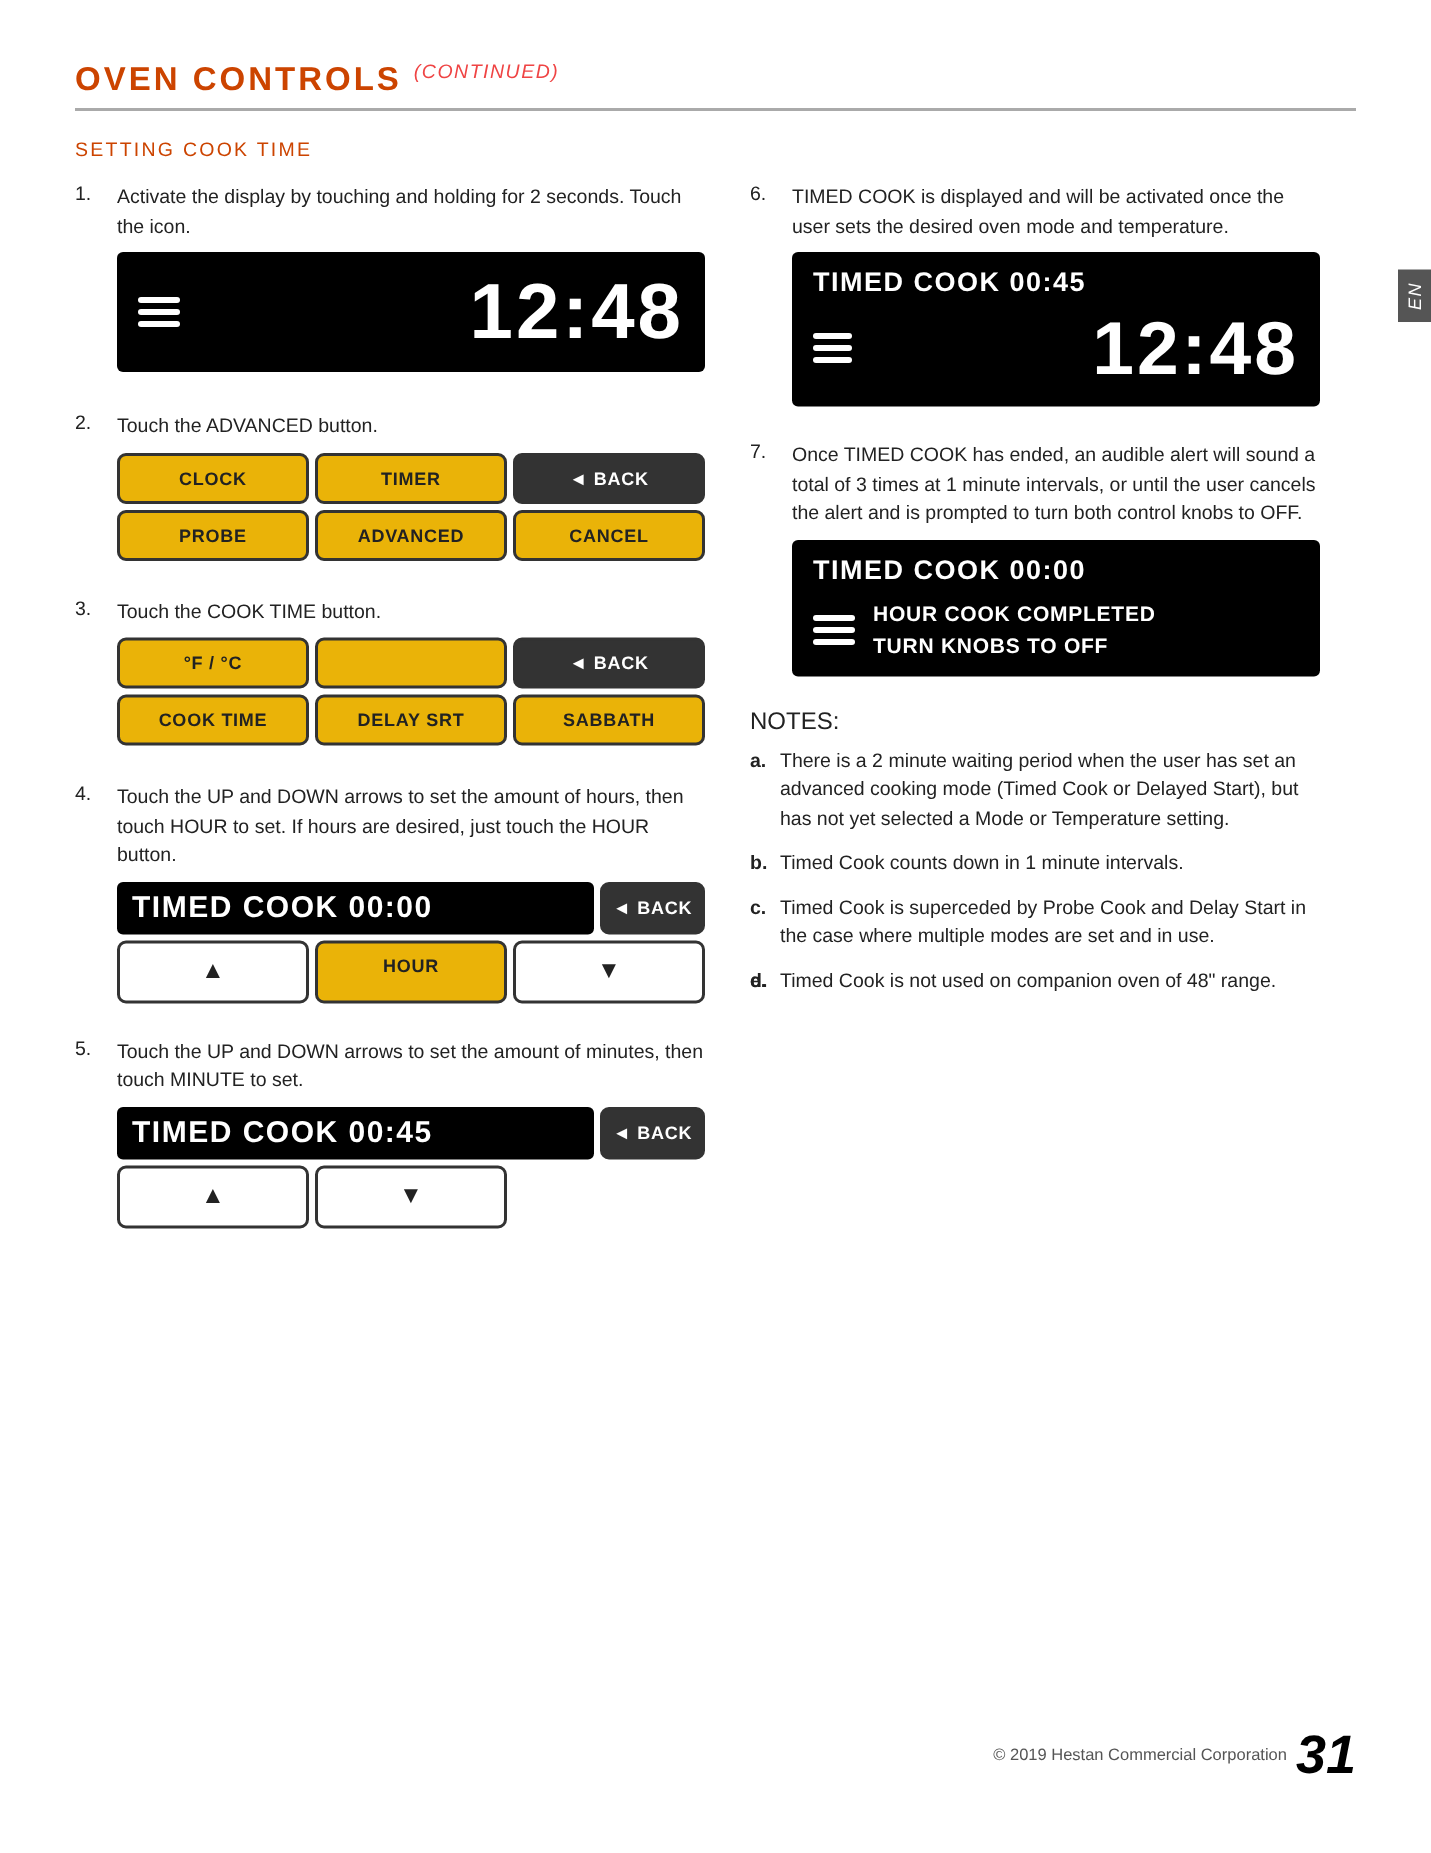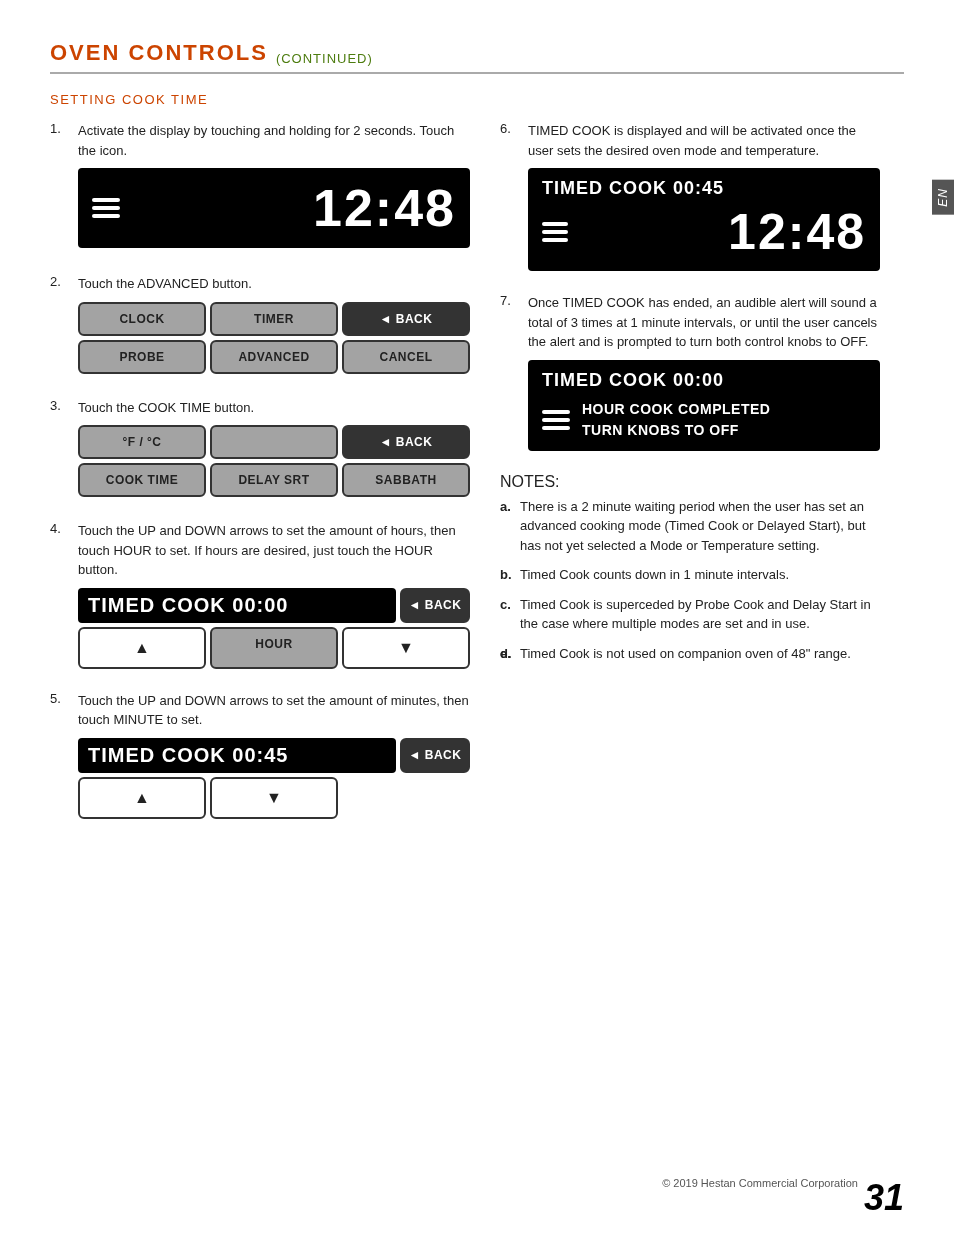--- a/index.html
+++ b/index.html
@@ -13,33 +13,34 @@
       padding: 40px 50px 40px 50px;
       font-size: 13px;
     }
 
     
     .page-header {
       border-bottom: 2px solid #aaa;
       padding-bottom: 6px;
       margin-bottom: 18px;
       display: flex;
-      align-items: flex-end;
+      align-items: flex-start;
       gap: 8px;
     }
     .page-header-title {
       font-size: 22px;
       font-weight: bold;
       letter-spacing: 2px;
       color: #cc4400;
       text-transform: uppercase;
     }
     .page-header-sub {
       font-size: 13px;
-      color: #4d7c0f;
+      font-style: italic;
+      color: #ef4444;
       letter-spacing: 1px;
     }
 
     
     .section-heading {
       font-size: 13px;
       font-weight: normal;
       letter-spacing: 1.5px;
       color: #cc4400;
       text-transform: uppercase;
@@ -107,21 +108,21 @@
     }
     .btn-grid-row {
       display: grid;
       grid-template-columns: repeat(3, 1fr);
       gap: 4px;
       margin-bottom: 2px;
     }
 
     .oven-btn {
       border: 2px solid #333;
-      background: #a3a3a3;
+      background: #eab308;
       border-radius: 6px;
       padding: 8px 4px;
       text-align: center;
       font-size: 12px;
       font-weight: bold;
       letter-spacing: 0.5px;
       cursor: pointer;
       user-select: none;
     }
     .oven-btn.back-btn {
@@ -207,24 +208,24 @@
       padding: 8px 4px;
       font-size: 12px;
       font-style: italic;
       letter-spacing: 1px;
       transform: rotate(180deg);
     }
 
     
     .page-footer {
       position: absolute;
-      bottom: 16px;
+      bottom: 44px;
       right: 50px;
       display: flex;
-      align-items: flex-start;
+      align-items: center;
       gap: 6px;
       margin-left: 34px;
     }
     .footer-copy {
       font-size: 11px;
       color: #555;
     }
     .footer-page {
       font-size: 36px;
       font-weight: bold;

